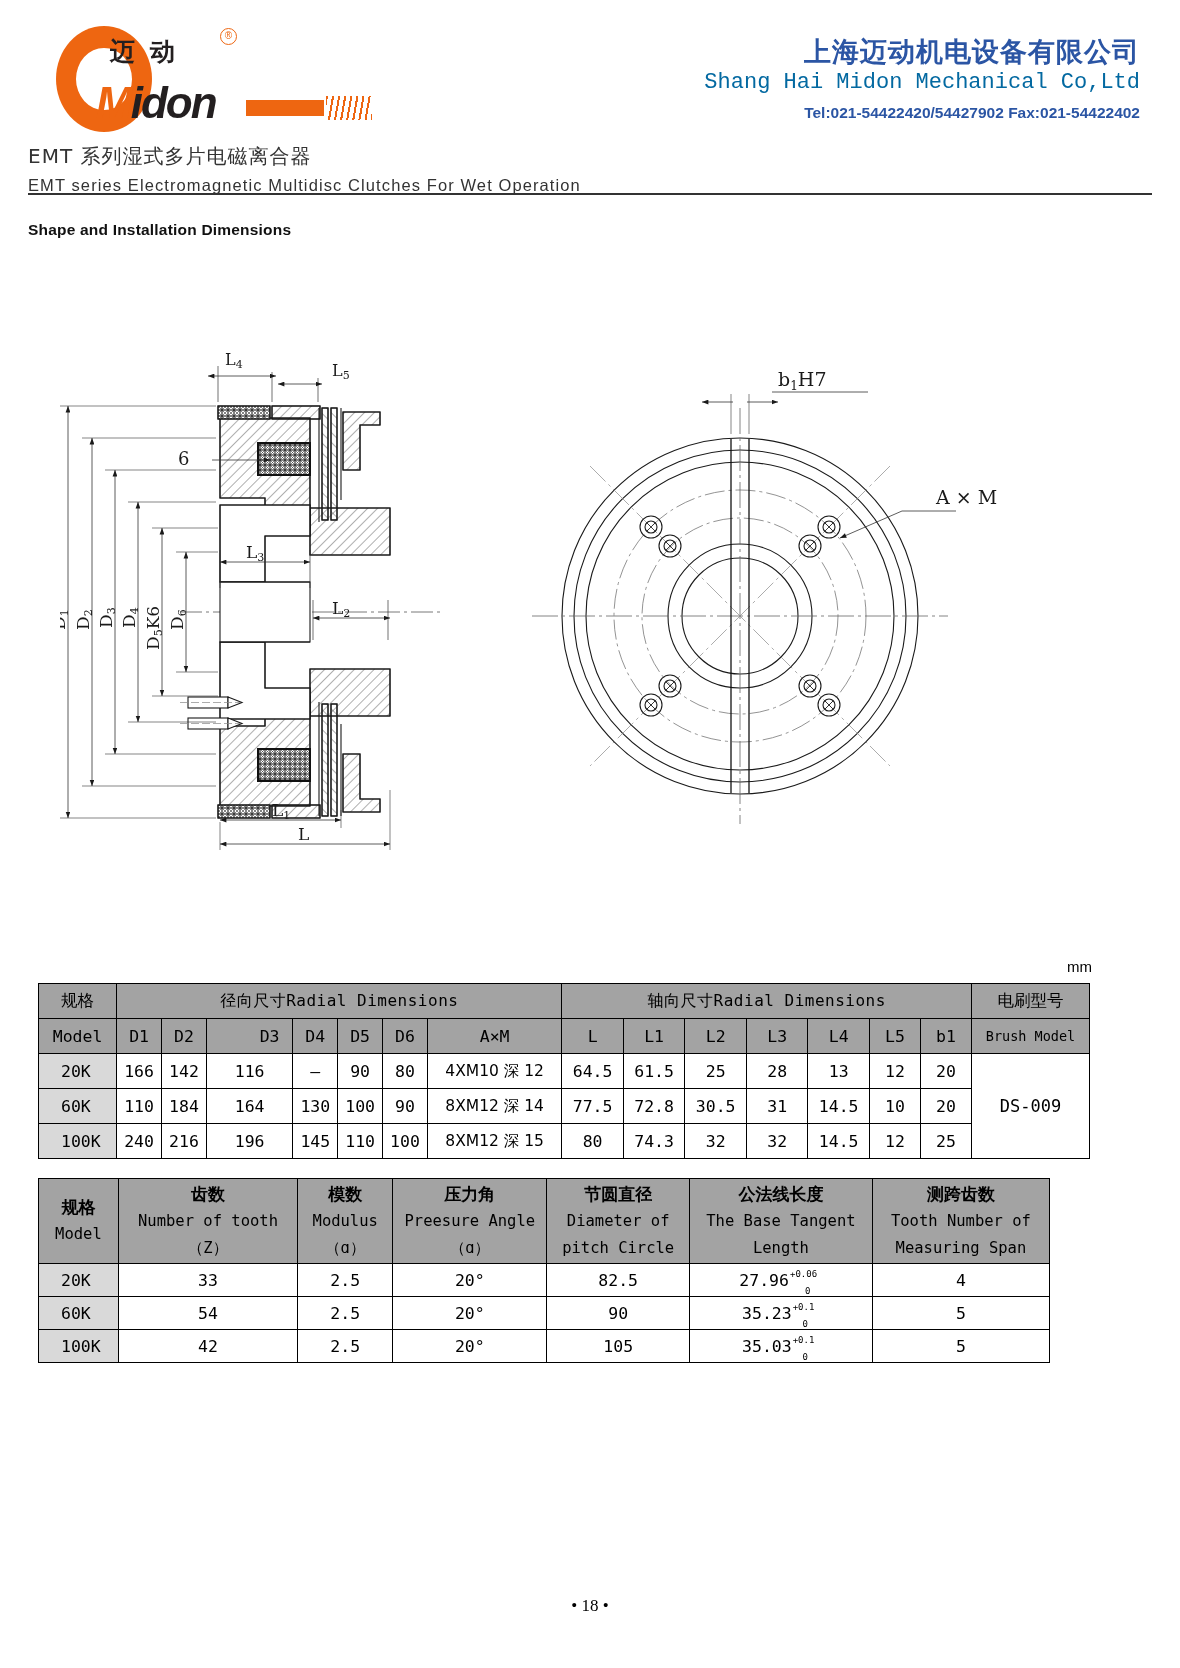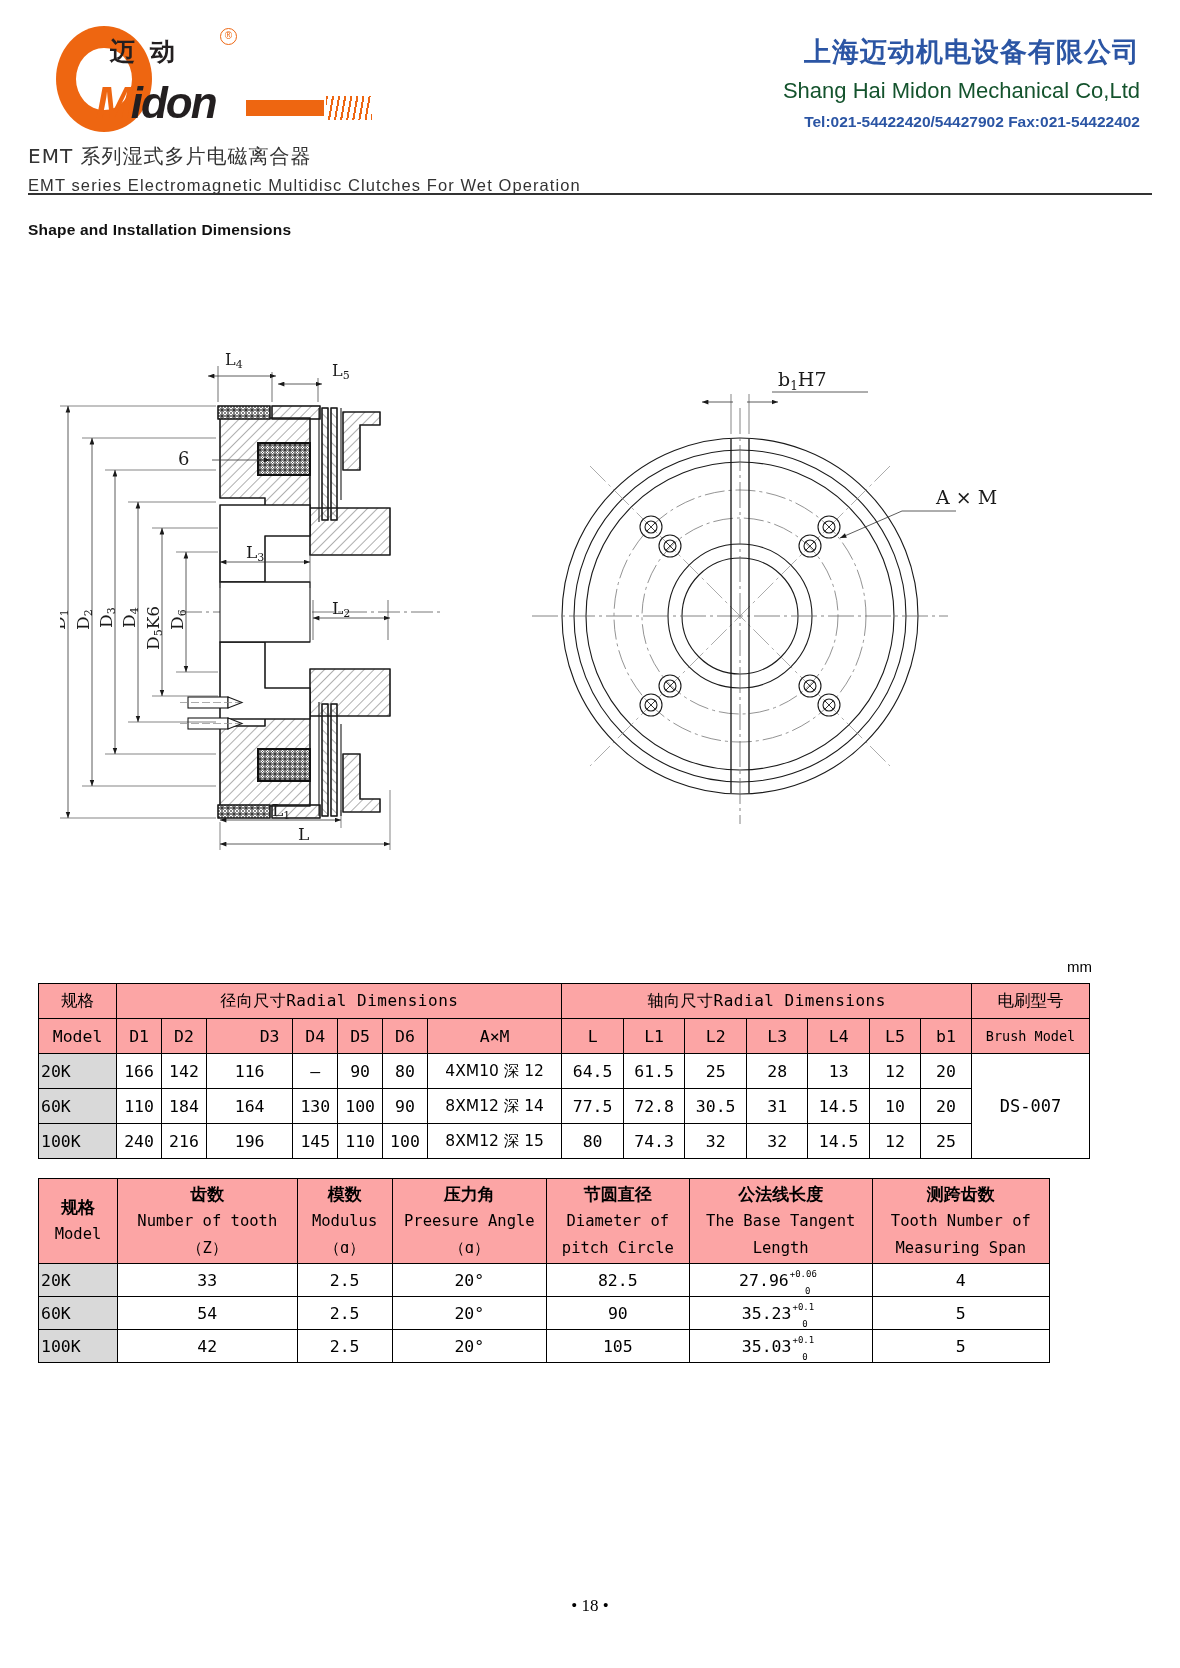--- a/index.html
+++ b/index.html
@@ -53,22 +53,22 @@
     width:15px;height:15px;border:1.4px solid #ee6611;border-radius:50%;
     color:#ee6611;font-size:10px;text-align:center;line-height:14px;
   }
 
   .company{position:absolute;right:40px;top:34px;text-align:right;}
   .company .cn{
     font-size:27px;font-weight:bold;color:#2b55a4;
     font-family:"DejaVu Sans", sans-serif;letter-spacing:1px;
   }
   .company .en{
-    font-size:22px;color:#14532d;margin-top:8px;
-    font-family:Liberation Sans, sans-serif;
+    font-size:22px;color:#0369a1;
+    font-family:Liberation Mono, monospace;
   }
   .company .tel{
     font-size:15.5px;color:#2b55a4;margin-top:9px;font-weight:bold;
     font-family:"Liberation Sans", sans-serif;
   }
 
   
   .series{position:absolute;left:28px;top:143px;width:1124px;}
   .series .s-cn{
     font-size:20px;color:#333;font-family:"DejaVu Sans", sans-serif;letter-spacing:1px;
@@ -107,22 +107,22 @@
   .tbl{
     position:absolute;
     font-family:"DejaVu Sans Mono", monospace;
   }
   .tbl td,.tbl th{
     border:1.2px solid #000;
     text-align:center;vertical-align:middle;
     font-weight:normal;
     padding:0;
   }
-  .tbl .hd{background:#fca5a5;}
-  .tbl .rowhd{background:#d9d9d9;text-align:left;padding-left:2px;}
+  .tbl .hd{background:#a3a3a3;}
+  .tbl .rowhd{background:#d9d9d9;text-align:left;padding-left:22px;}
 
   #table1{left:38px;top:983px;width:1052px;}
   #table1 td{height:34px;font-size:16.5px;}
   #table1 .grp{font-size:16px;letter-spacing:.5px;}
   #table1 .cn{font-family:"DejaVu Sans",sans-serif;}
   #table1 .small{font-size:13.5px;}
 
   #table2{left:38px;top:1178px;width:1012px;}
   #table2 td{font-size:16px;}
   #table2 .hd{height:84px;line-height:27px;font-size:15.5px;}
@@ -488,21 +488,21 @@
     <td>90</td>
     <td>80</td>
     <td class="cn" style="font-size:15.5px;">4XM10 深 12</td>
     <td>64.5</td>
     <td>61.5</td>
     <td>25</td>
     <td>28</td>
     <td>13</td>
     <td>12</td>
     <td>20</td>
-    <td rowspan="3" style="font-size:17px;">DS-007</td>
+    <td rowspan="3" style="font-size:17px;">DS-009</td>
   </tr>
 
   <tr>
     <td class="rowhd">60K</td>
     <td>110</td>
     <td>184</td>
     <td>164</td>
     <td>130</td>
     <td>100</td>
     <td>90</td>

